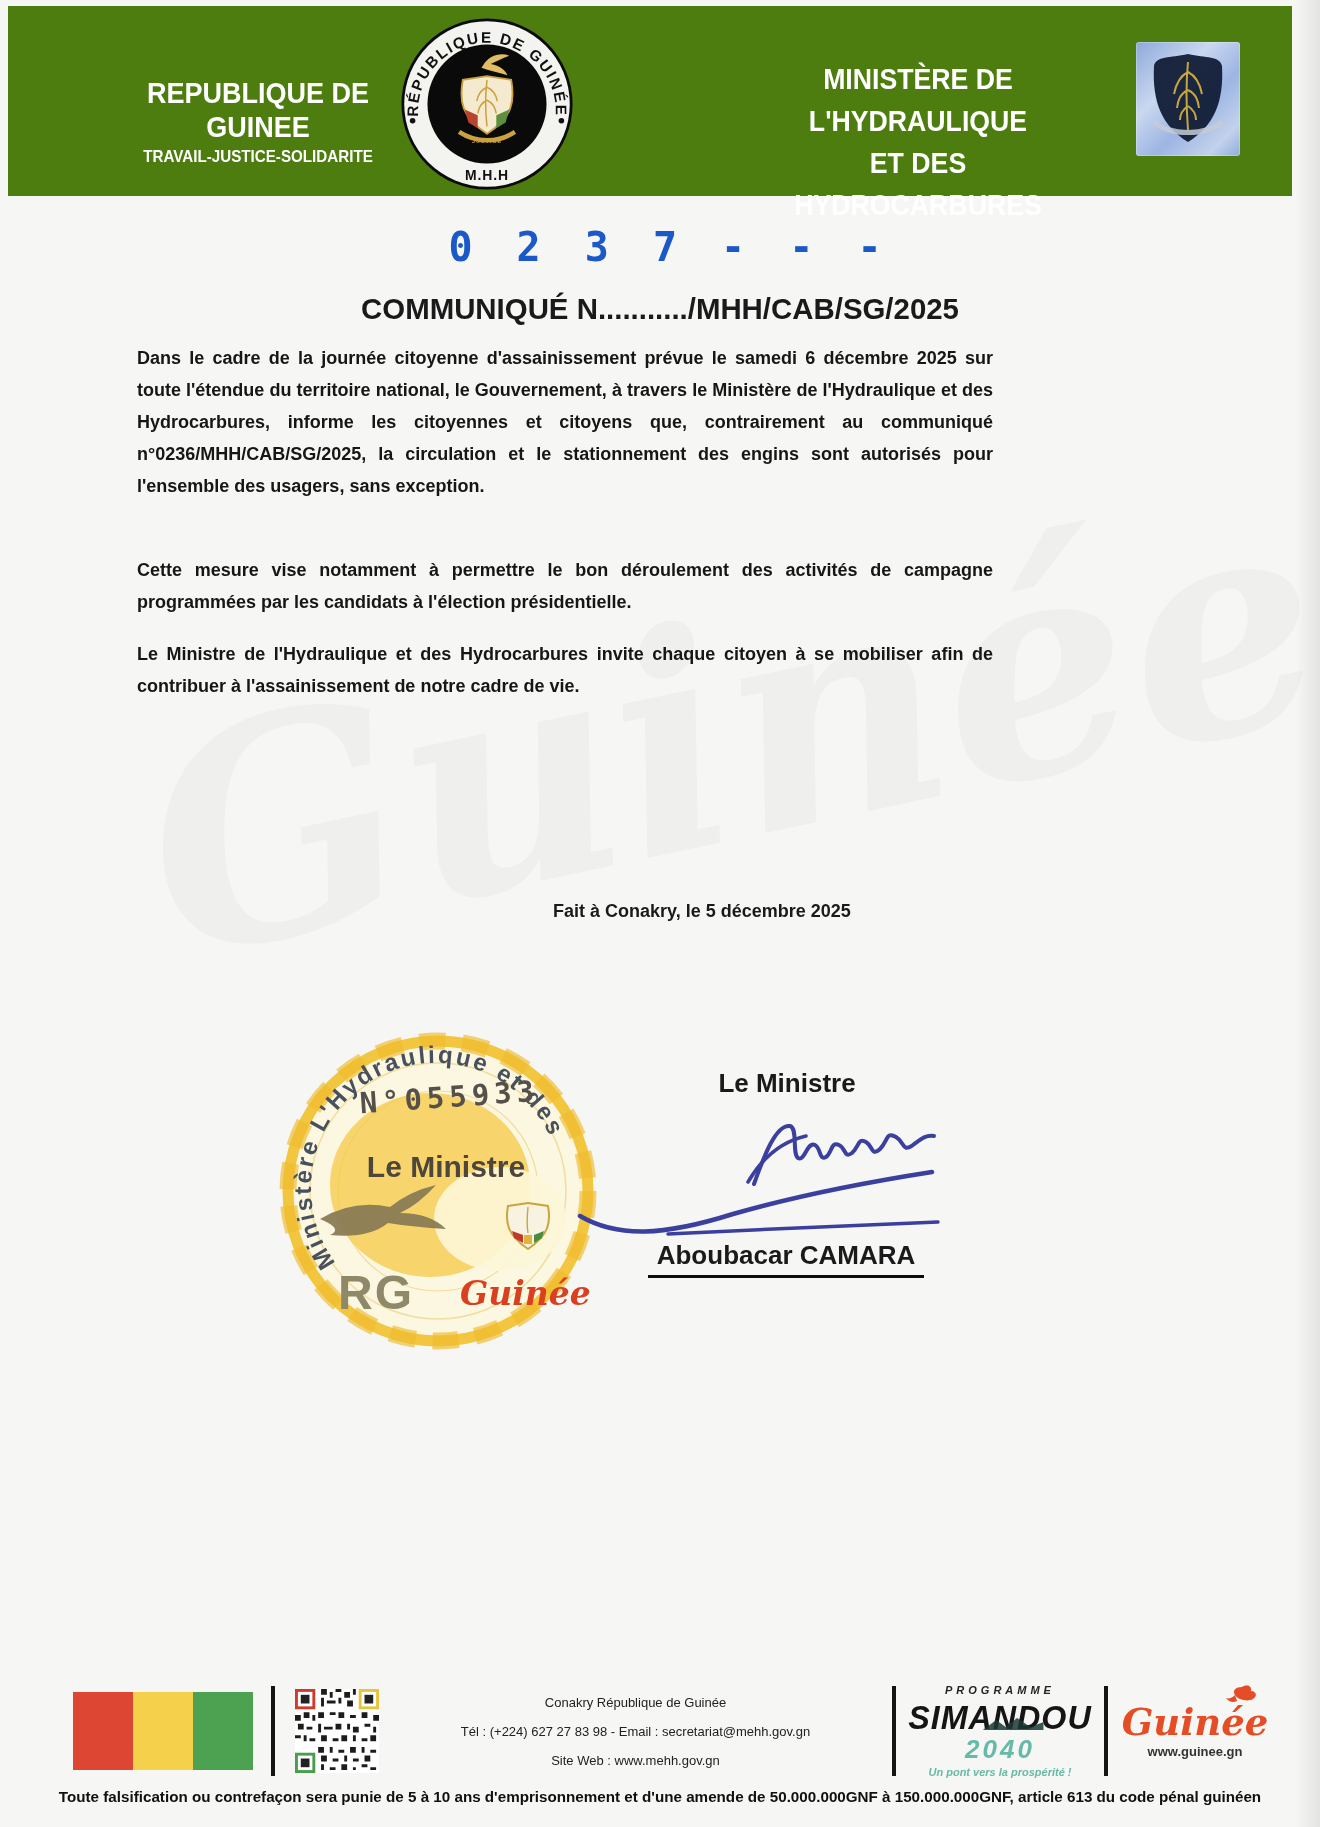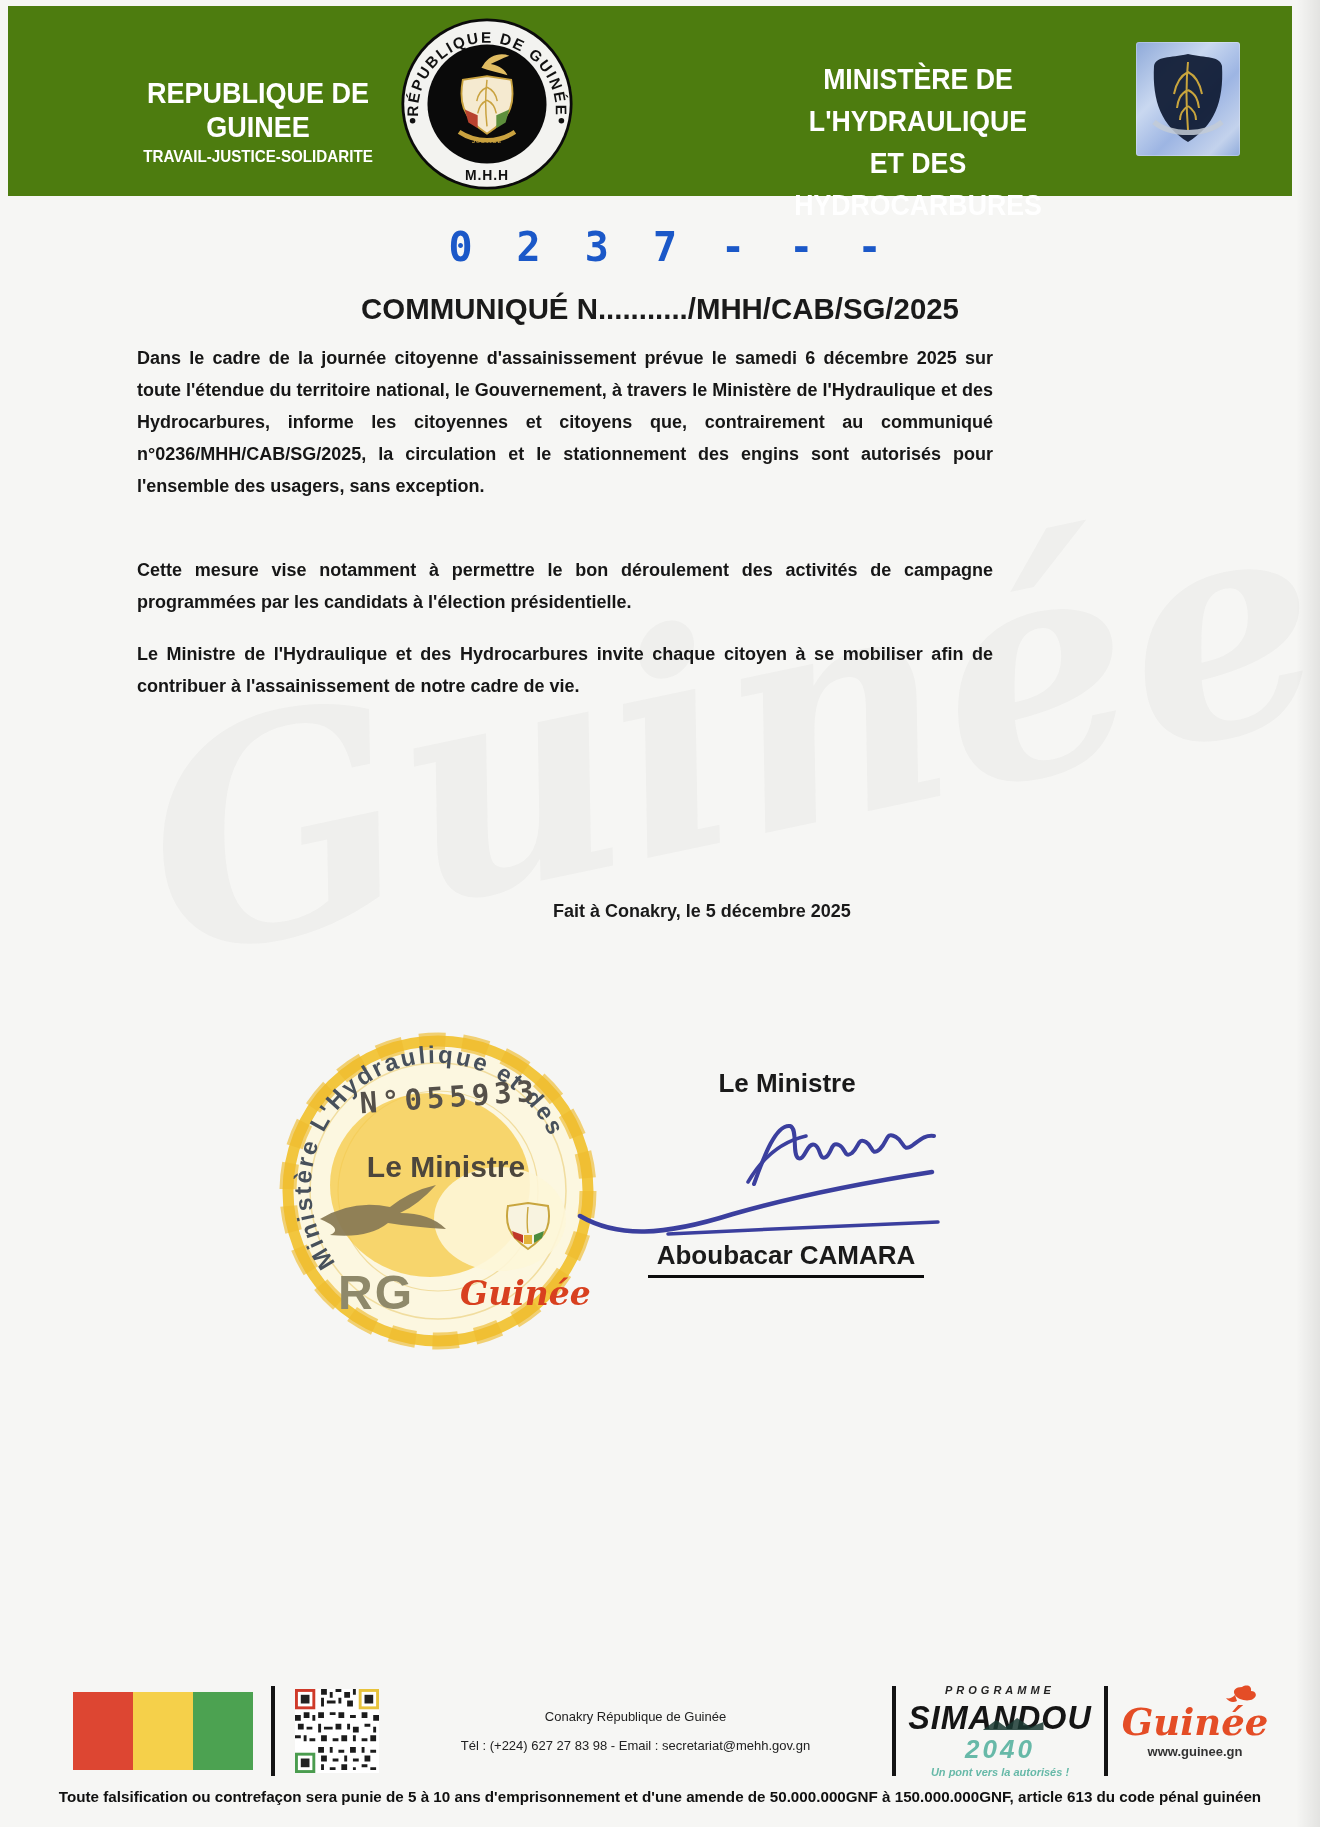--- a/index.html
+++ b/index.html
@@ -186,32 +186,33 @@
         <rect x="23" y="1" width="5" height="5" fill="#fff"></rect>
         <rect x="24" y="2" width="3" height="3" fill="#222"></rect>
       <rect x="0" y="22" width="7" height="7" fill="#4a9c4e"></rect>
         <rect x="1" y="23" width="5" height="5" fill="#fff"></rect>
         <rect x="2" y="24" width="3" height="3" fill="#222"></rect>
       <path fill="#1c1c1c" d="M9 0h2v2h-2z M12 1h1v2h-1z M14 0h2v1h-2z M17 1h2v2h-2z M20 0h1v2h-1z M9 3h1v3h-1z M11 4h3v1h-3z M15 3h1v2h-1z M18 4h2v2h-2z M8 8h2v2h-2z M12 8h2v1h-2z M0 9h2v2h-2z M3 8h2v2h-2z M6 9h1v2h-1z M15 8h2v2h-2z M19 9h2v1h-2z M23 8h2v2h-2z M27 9h2v2h-2z M1 12h2v2h-2z M4 13h2v1h-2z M8 12h1v3h-1z M10 13h3v1h-3z M14 12h2v2h-2z M18 12h1v2h-1z M20 13h2v2h-2z M24 12h2v1h-2z M27 13h1v2h-1z M0 16h2v1h-2z M3 16h1v2h-1z M5 17h2v1h-2z M9 16h2v2h-2z M13 17h2v1h-2z M16 16h2v2h-2z M20 16h1v2h-1z M23 17h2v1h-2z M26 16h2v2h-2z M8 20h2v2h-2z M12 20h1v2h-1z M15 21h2v1h-2z M19 20h2v2h-2z M23 20h1v2h-1z M26 21h2v1h-2z M9 23h2v2h-2z M13 24h2v1h-2z M17 23h1v2h-1z M20 24h2v1h-2z M24 23h2v2h-2z M9 26h1v2h-1z M12 27h2v1h-2z M16 26h2v2h-2z M20 27h1v1h-1z M23 26h2v1h-2z M26 27h2v1h-2z"></path>
     </svg>
     <div class="contact">
       <div>Conakry République de Guinée</div>
       <div>Tél : (+224) 627 27 83 98 - Email : secretariat@mehh.gov.gn</div>
+      <div>Site Web : www.mehh.gov.gn</div>
     </div>
     <div class="vdiv"></div>
     <div class="simandou">
       <div class="sim-label">PROGRAMME</div>
       <div class="sim-name">
         <span>SIMANDOU</span>
         <svg class="sim-mountains" viewBox="0 0 64 12">
           <path d="M0,12 L14,2 L24,9 L36,0 L50,9 L64,4 L64,12 Z" fill="#1a3a33" opacity="0.85"></path>
         </svg>
       </div>
       <div class="sim-year">2040</div>
-      <div class="sim-tag">Un pont vers la autorisés !</div>
+      <div class="sim-tag">Un pont vers la prospérité !</div>
     </div>
     <div class="vdiv"></div>
     <div class="guinee">
       <svg class="gn-bird" viewBox="0 0 34 26">
         <path d="M18,3 C23,0 28,2 27,7 C32,7 34,12 29,15 C24,18 14,16 11,11 C8,6 12,3 18,3 Z M11,11 C8,14 5,15 2,14 C5,18 9,19 13,17 Z" fill="#e44d26"></path>
       </svg>
       <div class="gn-name">Guinée</div>
       <div class="gn-url">www.guinee.gn</div>
     </div>
   </div>

